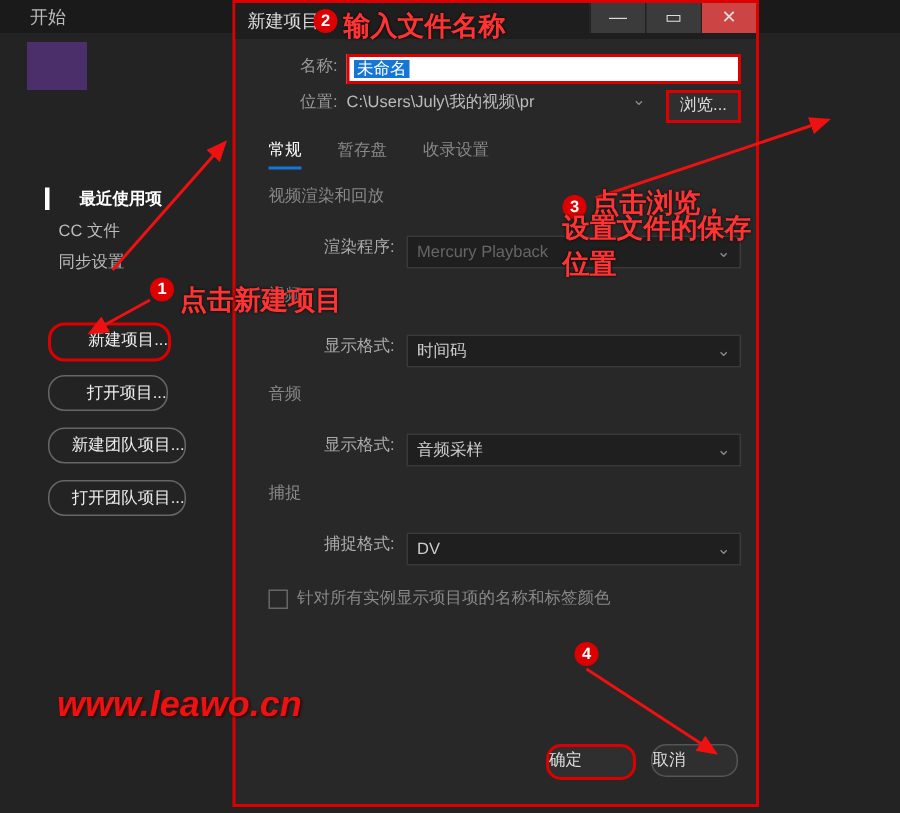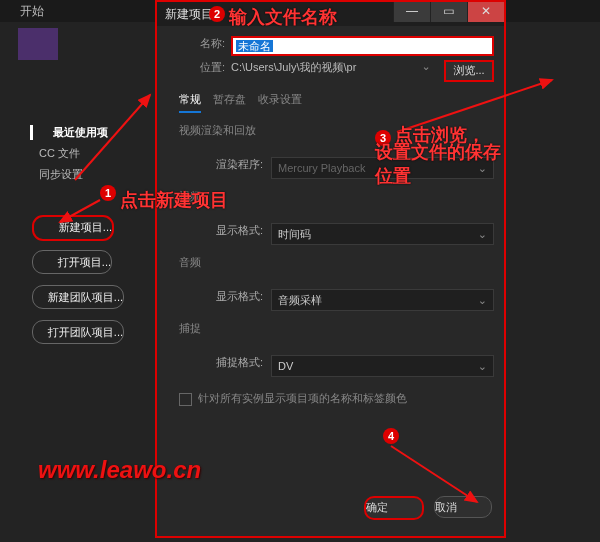--- a/index.html
+++ b/index.html
@@ -19,21 +19,21 @@
 .wbtn.close{background:#c44}
 .dlg-body{position:relative;padding:6px 10px 0 10px;height:504px;box-sizing:border-box}
 .row{display:flex;align-items:flex-start;margin:4px 0}
 .lbl{width:58px;text-align:right;color:#999;margin-right:6px;font-size:11px}
 .name-input{flex:1;height:18px;background:#fff;border:1px solid #1576d6;padding:0 3px;color:#111;line-height:18px;position:relative}
 .name-input .sel{background:#1576d6;color:#fff;padding:0 2px}
 .name-hot{border:2px solid #d00;height:16px;line-height:16px}
 .loc{flex:1;color:#bbb}
 .chev{width:16px;text-align:center;color:#888}
 .browse{width:46px;height:18px;border:2px solid #d00;color:#ddd;text-align:center;line-height:16px;margin-left:10px;background:#2f2f2f}
-.tabs{display:flex;gap:12px;margin:10px 0 4px 12px}
+.tabs{display:flex;gap:24px;margin:10px 0 4px 12px}
 .tab{color:#888;padding-bottom:4px}
 .tab.active{color:#fff;border-bottom:2px solid #1576d6}
 .sec-title{color:#888;margin:10px 0 4px 12px;font-size:11px}
 .sub-row{display:flex;margin:19px 0 4px 30px}
 .sub-lbl{width:66px;text-align:right;color:#aaa;margin-right:8px}
 .select{flex:1;height:20px;background:#1f1f1f;border:1px solid #3a3a3a;color:#ccc;line-height:20px;padding:0 6px;position:relative;max-width:260px}
 .select.dis{color:#666}
 .select .car{position:absolute;right:6px;top:0;color:#888}
 .chk-row{margin:14px 0 0 12px;color:#888}
 .chk{display:inline-block;width:11px;height:11px;border:1px solid #666;margin-right:6px;vertical-align:middle}

